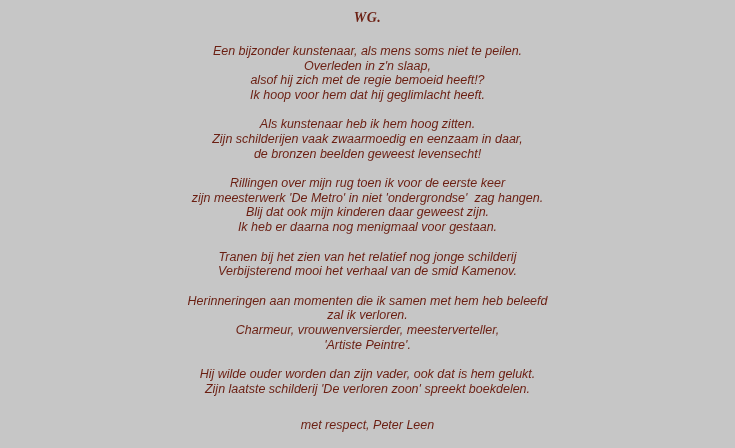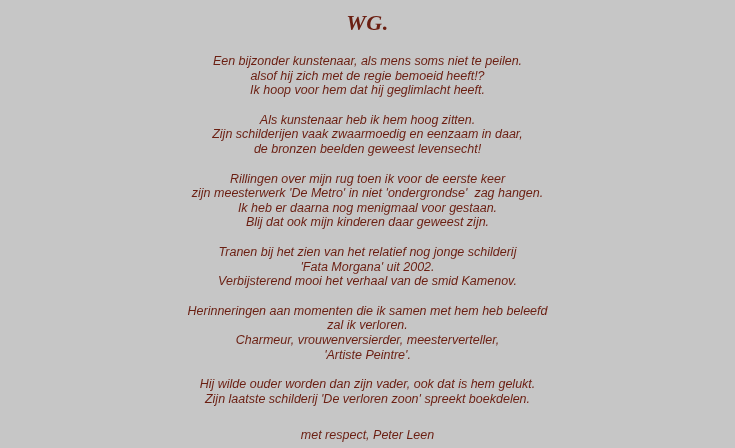--- a/index.html
+++ b/index.html
@@ -18,21 +18,21 @@
     width: 735px;
     height: 448px;
     box-sizing: border-box;
     padding-top: 4px;
   }
   .poem-title {
     text-align: center;
     font-family: "Liberation Serif", serif;
     font-style: italic;
     font-weight: bold;
-    font-size: 22px;
+    font-size: 14px;
     color: #6b1f12;
     letter-spacing: 0.5px;
     margin: 6px 0 18px 0;
   }
   .stanza {
     text-align: center;
     font-family: "Liberation Sans", sans-serif;
     font-style: italic;
     font-size: 12.5px;
     line-height: 14.6px;
@@ -50,40 +50,40 @@
 </style>
 </head>
 <body>
 
 <div class="page">
 
   <h1 class="poem-title">WG.</h1>
 
   <div class="stanza">
     <span class="line">Een bijzonder kunstenaar, als mens soms niet te peilen.</span>
+    <span class="line">Overleden in z'n slaap,</span>
     <span class="line">alsof hij zich met de regie bemoeid heeft!?</span>
     <span class="line">Ik hoop voor hem dat hij geglimlacht heeft.</span>
   </div>
 
   <div class="stanza">
     <span class="line">Als kunstenaar heb ik hem hoog zitten.</span>
     <span class="line">Zijn schilderijen vaak zwaarmoedig en eenzaam in daar,</span>
     <span class="line">de bronzen beelden geweest levensecht!</span>
   </div>
 
   <div class="stanza">
     <span class="line">Rillingen over mijn rug toen ik voor de eerste keer</span>
     <span class="line">zijn meesterwerk 'De Metro' in niet 'ondergrondse'  zag hangen.</span>
+    <span class="line">Blij dat ook mijn kinderen daar geweest zijn.</span>
     <span class="line">Ik heb er daarna nog menigmaal voor gestaan.</span>
-    <span class="line">Blij dat ook mijn kinderen daar geweest zijn.</span>
   </div>
 
   <div class="stanza">
     <span class="line">Tranen bij het zien van het relatief nog jonge schilderij</span>
-    <span class="line">'Fata Morgana' uit 2002.</span>
     <span class="line">Verbijsterend mooi het verhaal van de smid Kamenov.</span>
   </div>
 
   <div class="stanza">
     <span class="line">Herinneringen aan momenten die ik samen met hem heb beleefd</span>
     <span class="line">zal ik verloren.</span>
     <span class="line">Charmeur, vrouwenversierder, meesterverteller,</span>
     <span class="line">'Artiste Peintre'.</span>
   </div>
 

